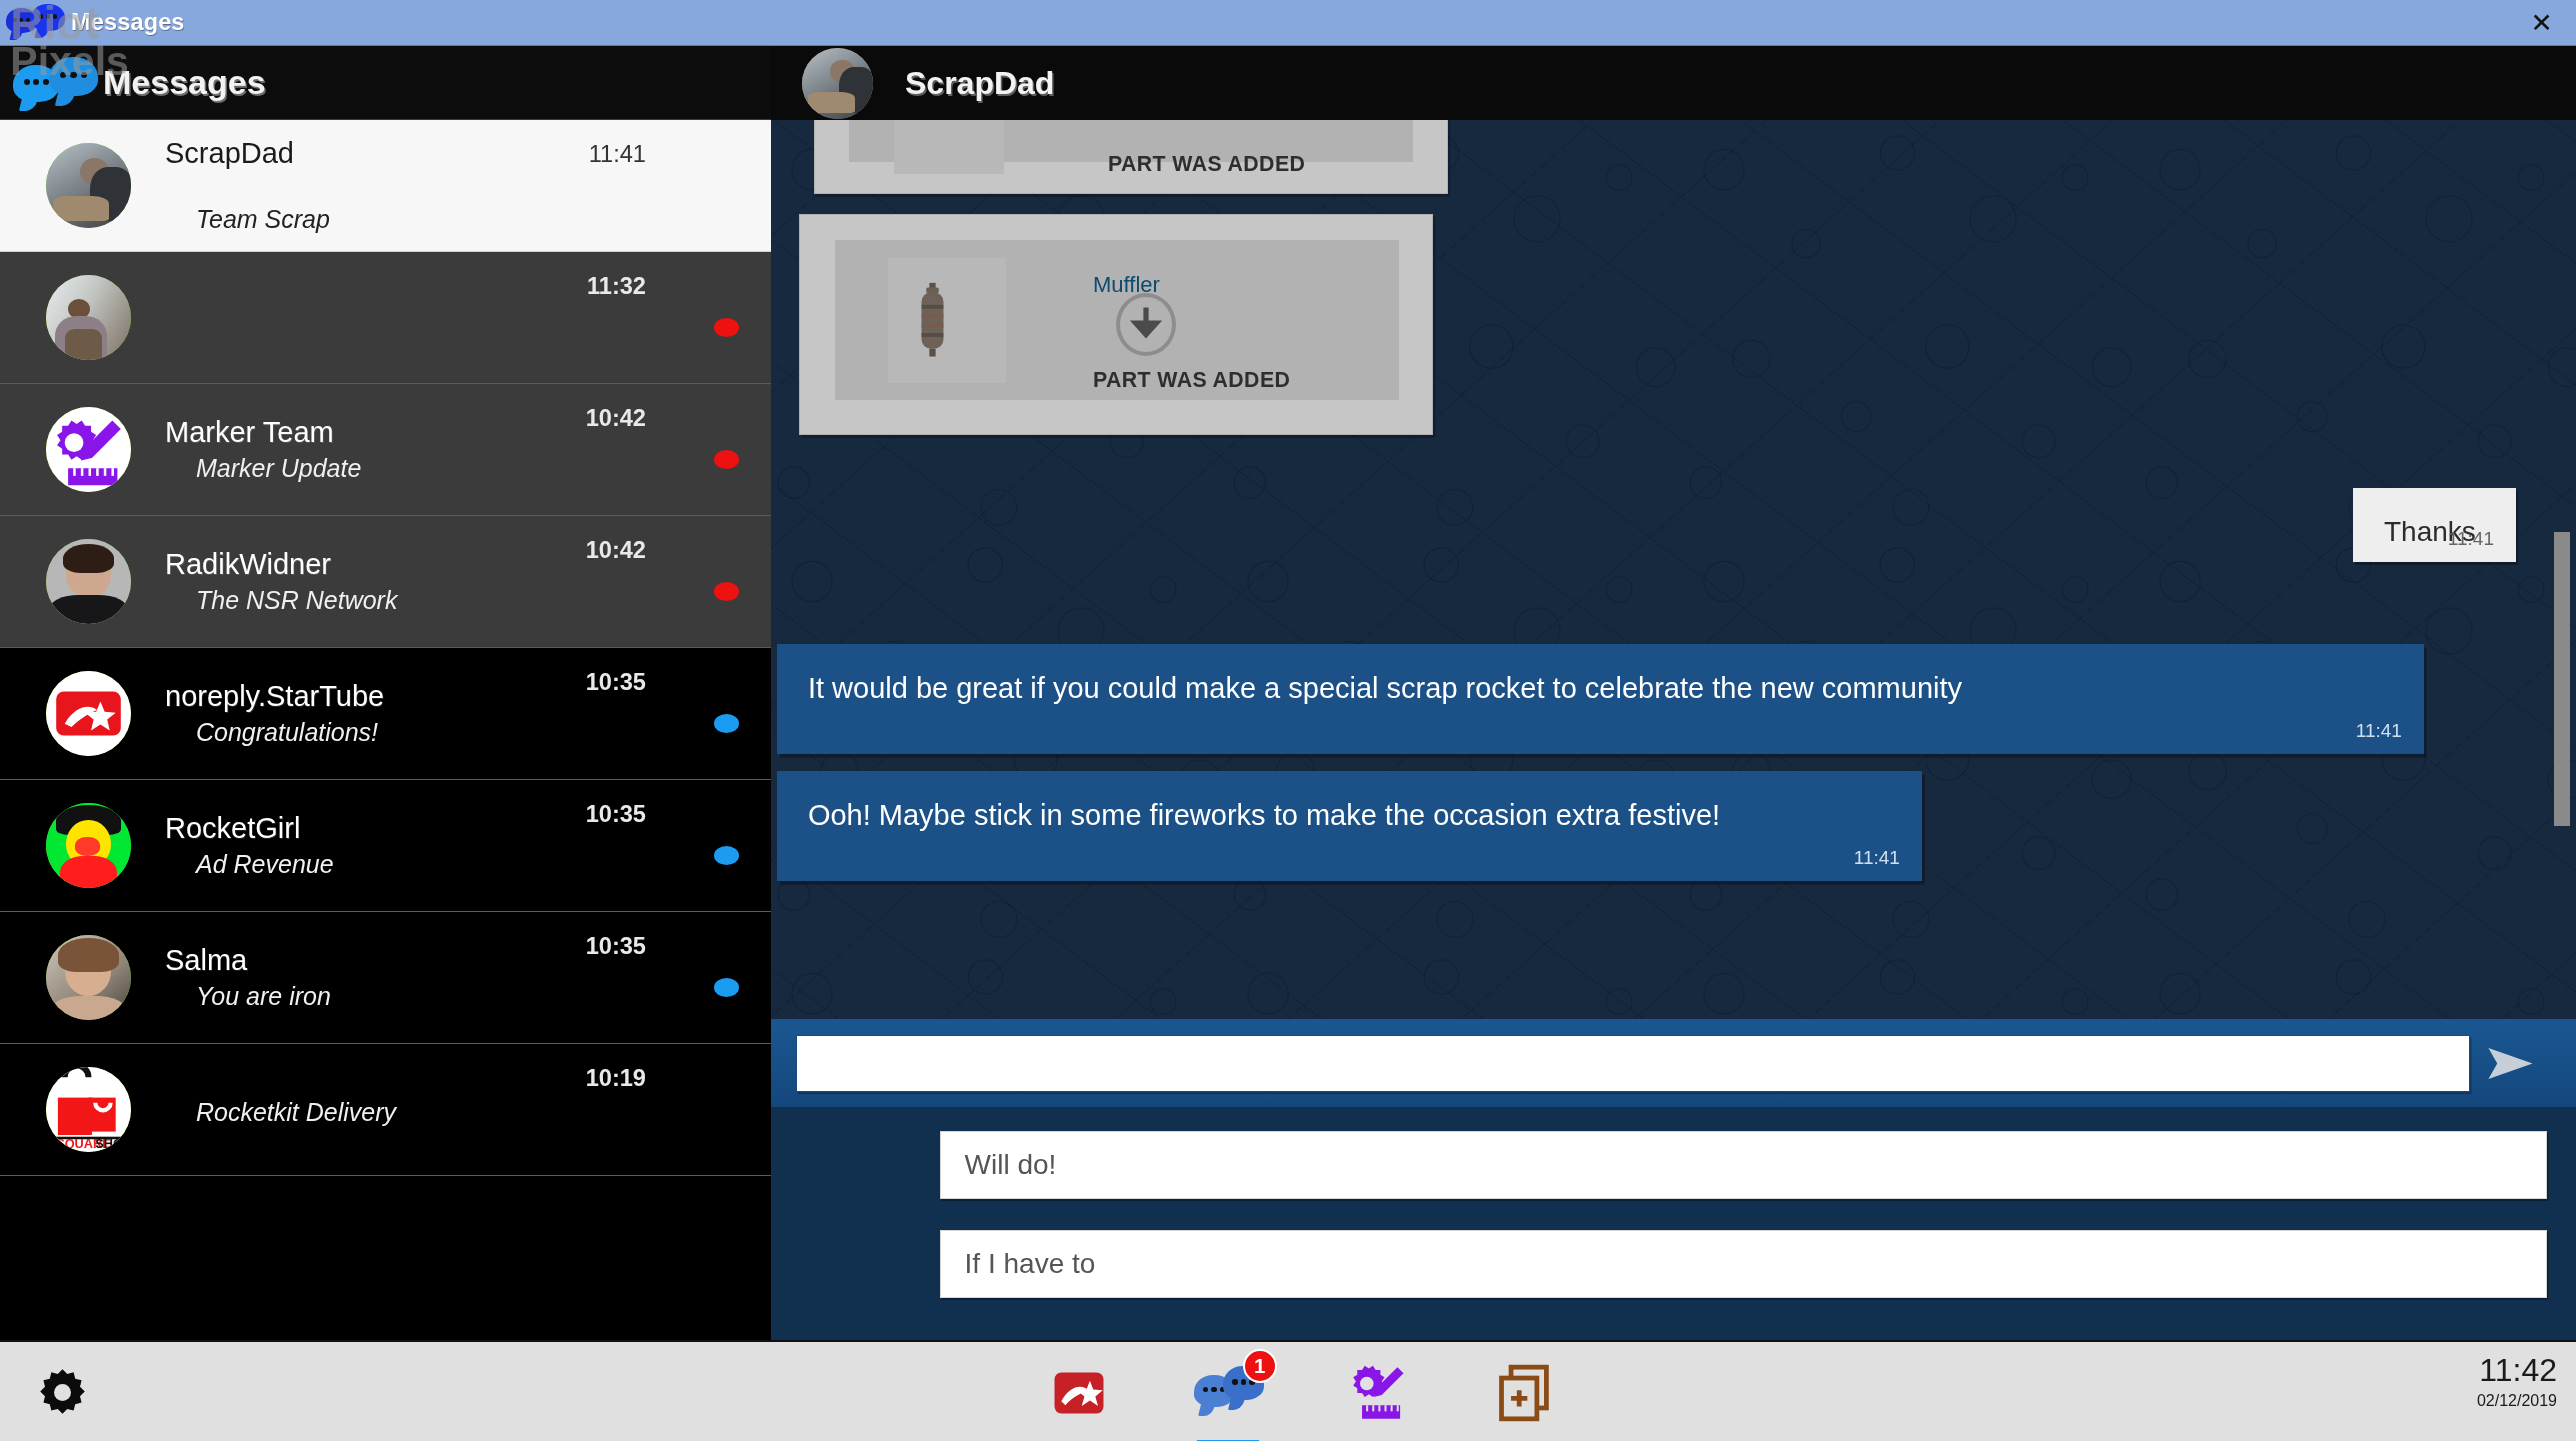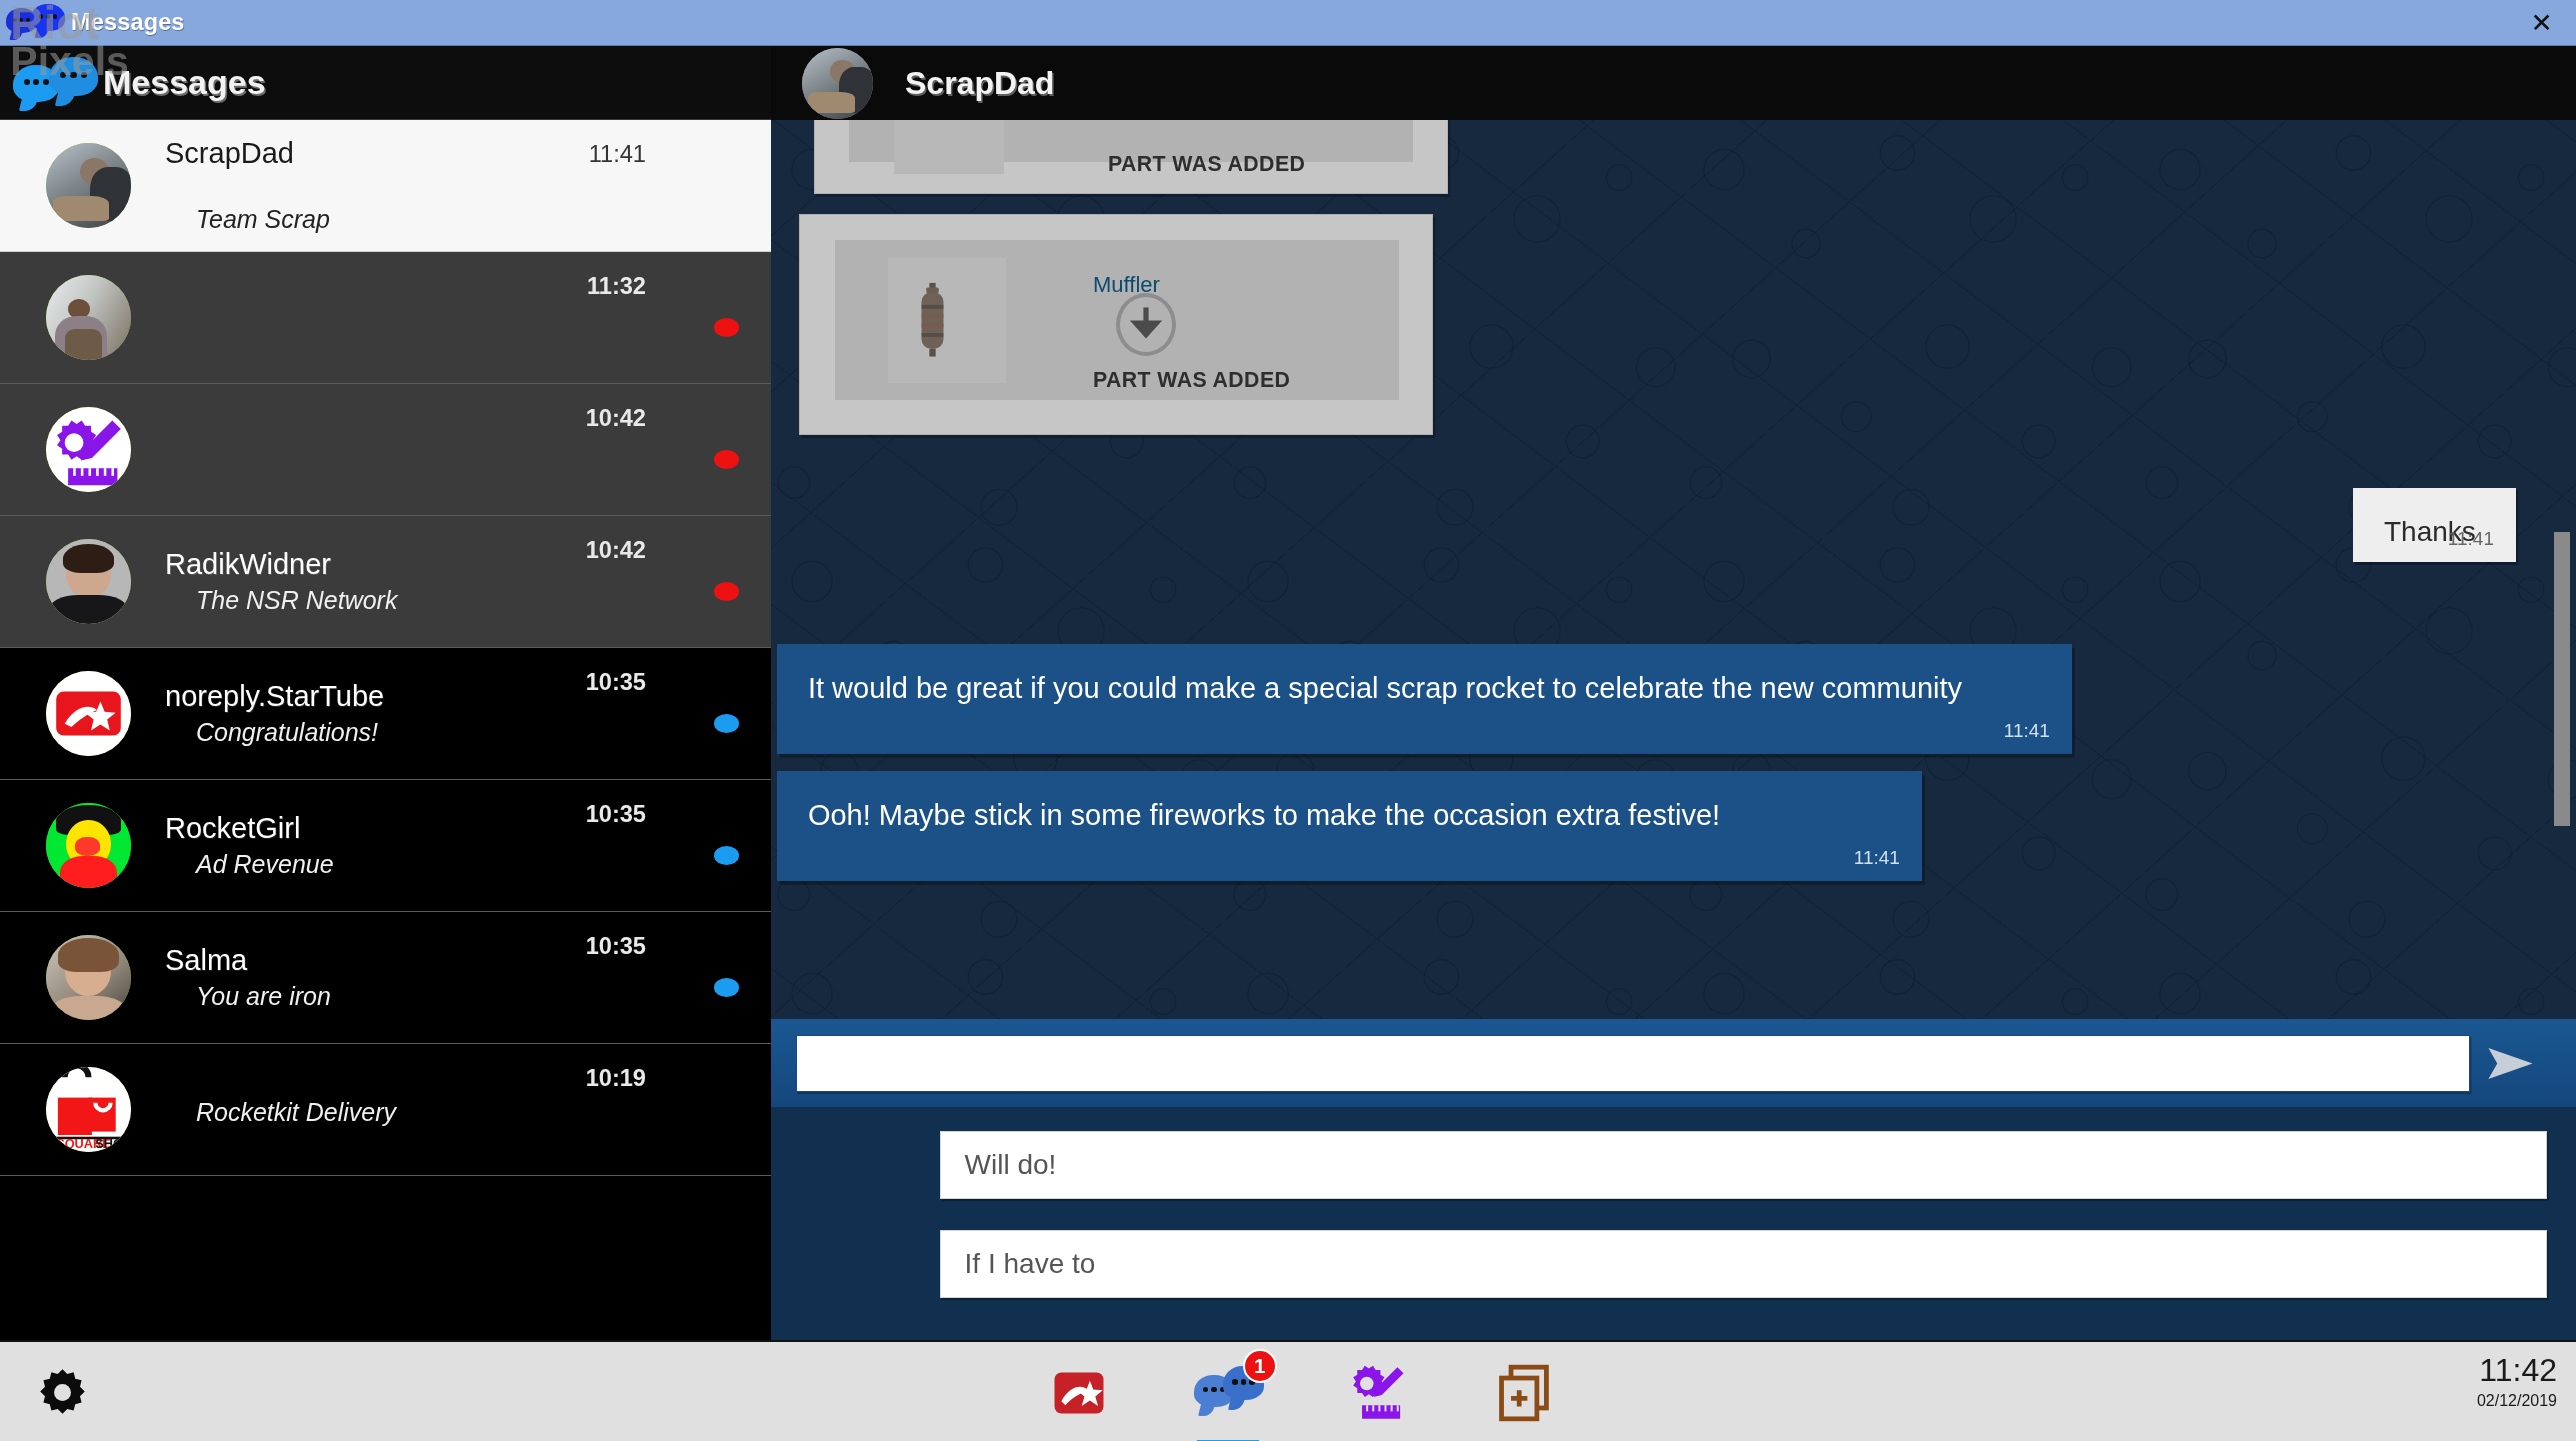--- a/index.html
+++ b/index.html
@@ -313,20 +313,24 @@
           <g fill="#fff">
             <rect x="32" y="72" width="3" height="9"></rect>
               <rect x="41" y="72" width="3" height="9"></rect>
             <rect x="50" y="72" width="3" height="9"></rect>
               <rect x="59" y="72" width="3" height="9"></rect>
             <rect x="68" y="72" width="3" height="9"></rect>
               <rect x="77" y="72" width="3" height="9"></rect>
           </g>
         </svg>
       </div>
+      <div class="meta">
+        <div class="nm">Marker Team</div>
+        <div class="pv">Marker Update</div>
+      </div>
       <div class="ts">10:42</div>
       <div class="dot" style="background:#ee1111;"></div>
     </div>
 
     <div class="conv grey">
       <div class="av">
         <span class="ph">
           <span class="sky" style="background:#b7b7b7;"></span>
           <span class="head" style="left:24%;top:14%;width:52%;height:56%;background:#cda88e;"></span>
           <span class="head" style="left:20%;top:6%;width:60%;height:34%;background:#2e1d14;border-radius:50% 50% 34% 34%;"></span>
@@ -461,21 +465,21 @@
             </svg>
           </div>
           <div class="added" style="left:293px; top:153px;">PART WAS ADDED</div>
         </div>
 
         <div class="bubble out" style="right:60px; top:368px; width:163px; height:74px;">
           <span class="tx">Thanks</span>
           <span class="tm">11:41</span>
         </div>
 
-        <div class="bubble" style="left:5.9px; top:524px; width:1295px; height:110px;">
+        <div class="bubble" style="left:5.9px; top:524px; width:1647px; height:110px;">
           <span class="tx">It would be great if you could make a special scrap rocket to celebrate the new community</span>
           <span class="tm">11:41</span>
         </div>
 
         <div class="bubble" style="left:5.9px; top:651px; width:1145px; height:110px;">
           <span class="tx">Ooh! Maybe stick in some fireworks to make the occasion extra festive!</span>
           <span class="tm">11:41</span>
         </div>
 
       </div>

